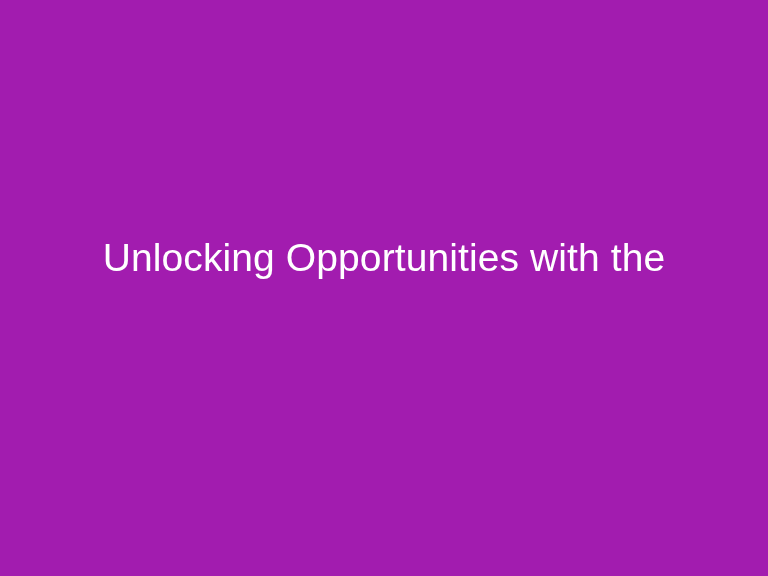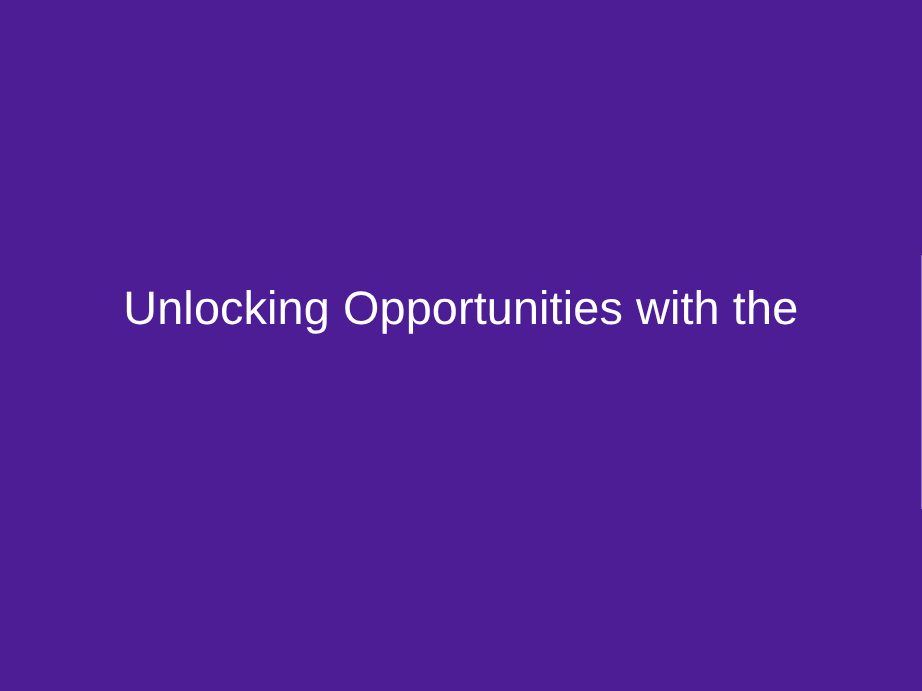--- a/index.html
+++ b/index.html
@@ -50,21 +50,21 @@
     word-wrap: break-word;
   }
 
   .hero-title .title-line {
     display: block;
   }
 </style>
 </head>
 <body>
 
-<div class="hero-card" style="background-color: #4c1d95;">
+<div class="hero-card" style="background-color: #a21caf;">
 
   <div class="hero-title-block">
 
     <h1 class="hero-title" style="color: rgb(255, 255, 255);">
       <span class="title-line">Unlocking Opportunities with the</span>
     </h1>
 
   </div>
 </div>
 

